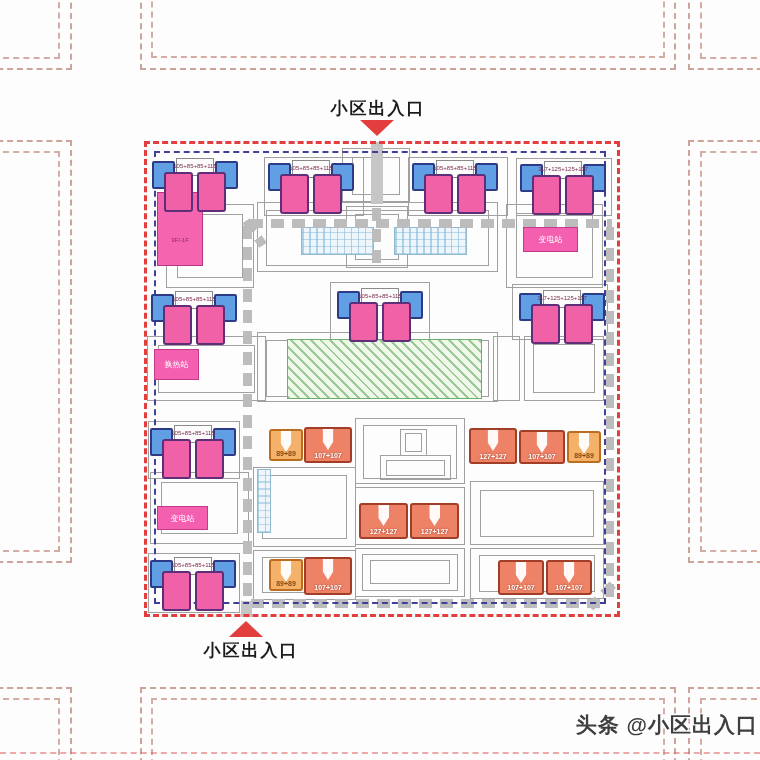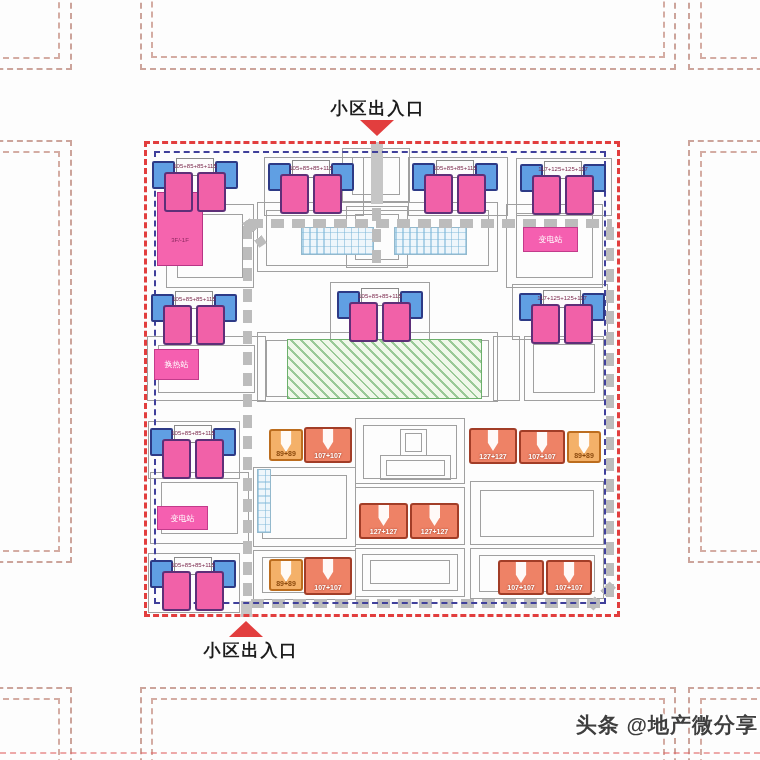--- a/index.html
+++ b/index.html
@@ -282,15 +282,15 @@
   <div class="ot" style="left:546px;top:560px;width:46px;height:35px;">
     <div class="notch"></div>
     <div class="olbl">107+107</div>
   </div>
 
   <div class="ent-label" style="left:308px;top:97px;width:140px;">小区出入口</div>
   <div class="arrow-down" style="left:360px;top:120px;"></div>
   <div class="arrow-up" style="left:229px;top:621px;"></div>
   <div class="ent-label" style="left:181px;top:639px;width:140px;">小区出入口</div>
 
-  <div class="watermark">头条 @地产微分享</div>
+  <div class="watermark">头条 @小区出入口</div>
 
 </div>
 
 </body></html>

